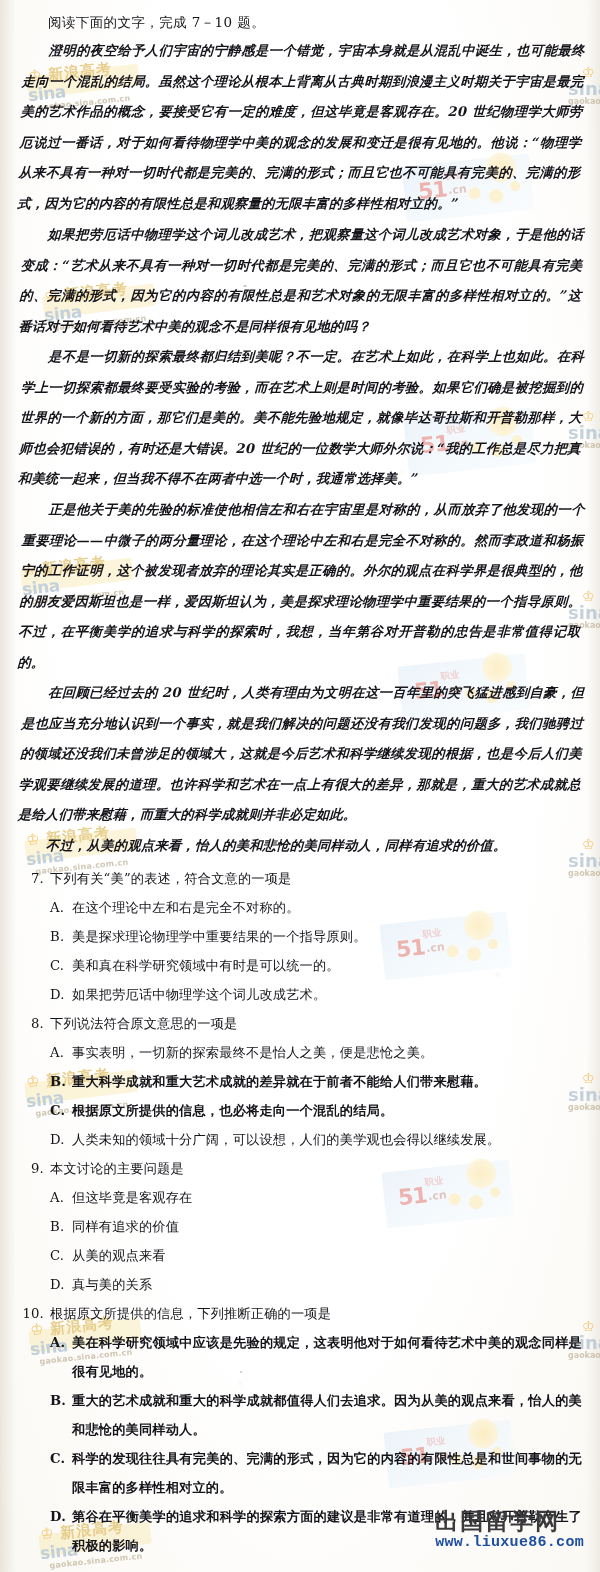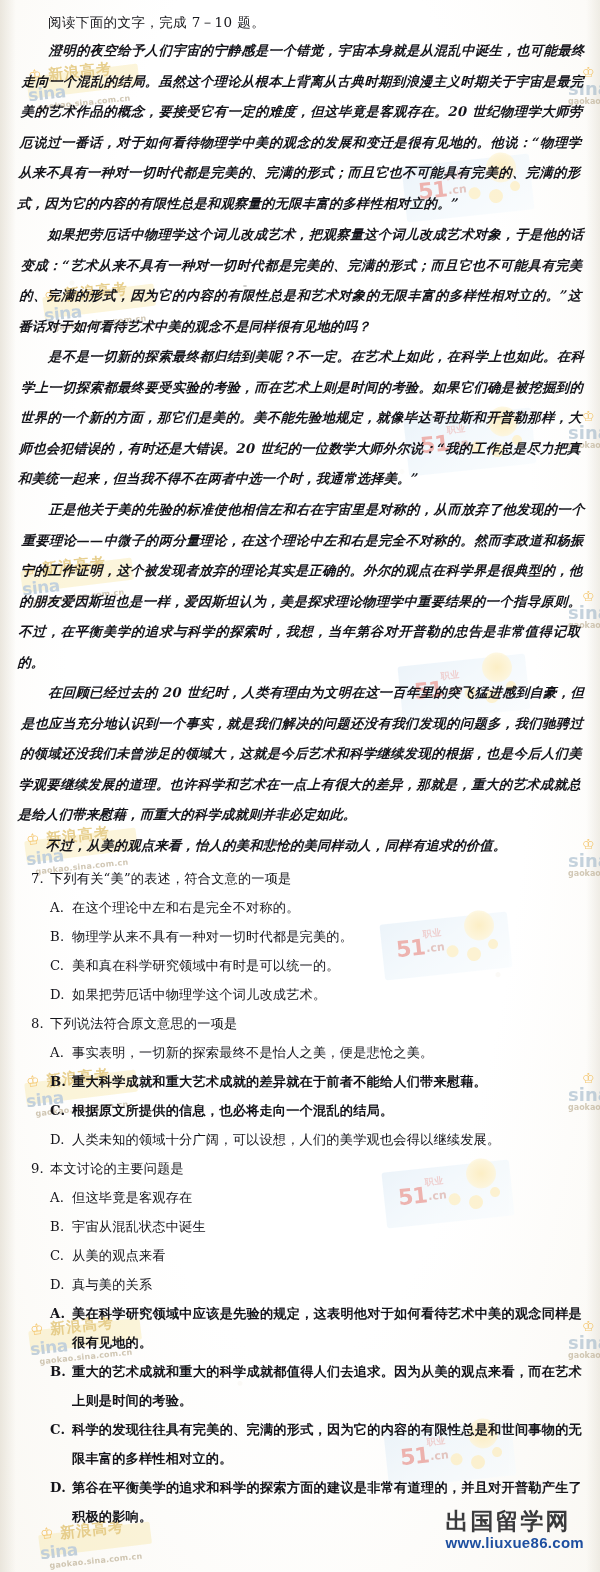--- a/index.html
+++ b/index.html
@@ -253,21 +253,21 @@
   .footer-brand .cn {
     font-family: "DejaVu Sans", sans-serif;
     font-size: 23px;
     font-weight: 700;
     color: #3a3a3c;
     letter-spacing: 2px;
     line-height: 26px;
     white-space: nowrap;
   }
   .footer-brand .url {
-    font-family: Liberation Sans, sans-serif;
+    font-family: Liberation Mono, monospace;
     font-size: 15px;
     font-weight: 700;
     color: #1e4fa0;
     letter-spacing: .3px;
     line-height: 18px;
     white-space: nowrap;
   }
 
   
   .speck {
@@ -453,21 +453,21 @@
       <div class="q">
         <span class="q-num">7.</span>
         <span class="q-text">下列有关“美”的表述，符合文意的一项是</span>
       </div>
       <div class="opt">
         <span class="opt-label">A.</span>
         <span class="opt-text">在这个理论中左和右是完全不对称的。</span>
       </div>
       <div class="opt">
         <span class="opt-label">B.</span>
-        <span class="opt-text">物理学从来不具有一种对一切时代都是完美的。</span>
+        <span class="opt-text">美是探求理论物理学中重要结果的一个指导原则。</span>
       </div>
       <div class="opt">
         <span class="opt-label">C.</span>
         <span class="opt-text">美和真在科学研究领域中有时是可以统一的。</span>
       </div>
       <div class="opt">
         <span class="opt-label">D.</span>
         <span class="opt-text">如果把劳厄话中物理学这个词儿改成艺术。</span>
       </div>
 
@@ -495,38 +495,42 @@
       <div class="q">
         <span class="q-num">9.</span>
         <span class="q-text">本文讨论的主要问题是</span>
       </div>
       <div class="opt">
         <span class="opt-label">A.</span>
         <span class="opt-text">但这毕竟是客观存在</span>
       </div>
       <div class="opt">
         <span class="opt-label">B.</span>
-        <span class="opt-text">宇宙从混乱状态中诞生</span>
+        <span class="opt-text">同样有追求的价值</span>
       </div>
       <div class="opt">
         <span class="opt-label">C.</span>
         <span class="opt-text">从美的观点来看</span>
       </div>
       <div class="opt">
         <span class="opt-label">D.</span>
         <span class="opt-text">真与美的关系</span>
       </div>
 
+      <div class="q">
+        <span class="q-num">10.</span>
+        <span class="q-text">根据原文所提供的信息，下列推断正确的一项是</span>
+      </div>
       <div class="opt bold">
         <span class="opt-label">A.</span>
         <span class="opt-text">美在科学研究领域中应该是先验的规定，这表明他对于如何看待艺术中美的观念同样是很有见地的。</span>
       </div>
       <div class="opt bold">
         <span class="opt-label">B.</span>
-        <span class="opt-text">重大的艺术成就和重大的科学成就都值得人们去追求。因为从美的观点来看，而在艺术上则是时间的考验。</span>
+        <span class="opt-text">重大的艺术成就和重大的科学成就都值得人们去追求。因为从美的观点来看，怡人的美和悲怆的美同样动人。</span>
       </div>
       <div class="opt bold">
         <span class="opt-label">C.</span>
         <span class="opt-text">科学的发现往往具有完美的、完满的形式，因为它的内容的有限性总是和世间事物的无限丰富的多样性相对立的。</span>
       </div>
       <div class="opt bold">
         <span class="opt-label">D.</span>
         <span class="opt-text">第谷在平衡美学的追求和科学的探索方面的建议是非常有道理的，并且对开普勒产生了积极的影响。</span>
       </div>
 

